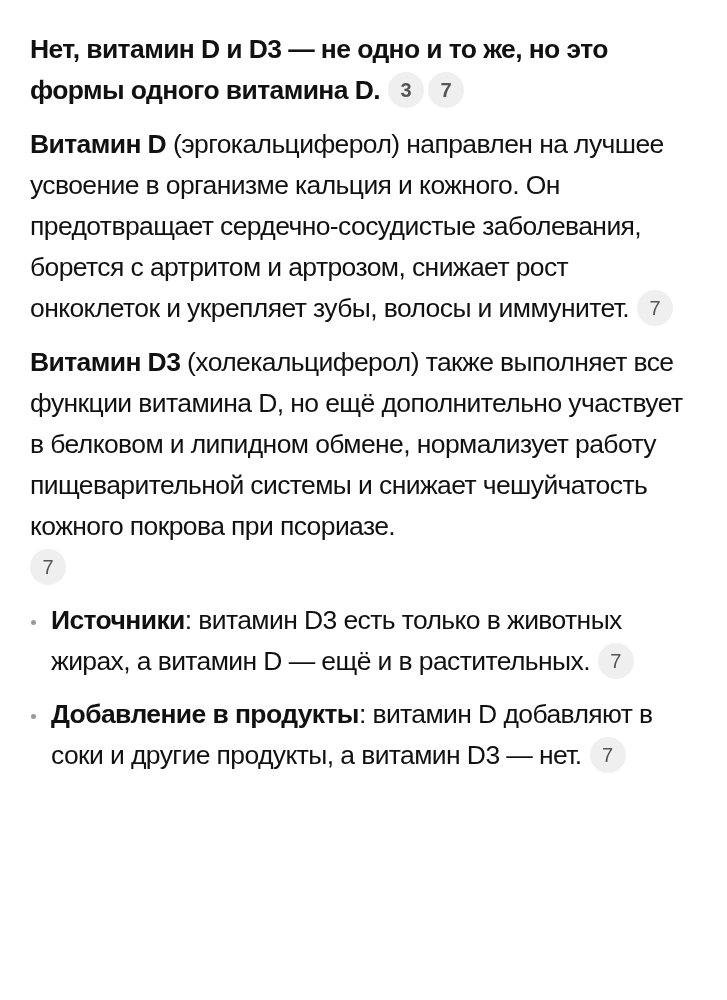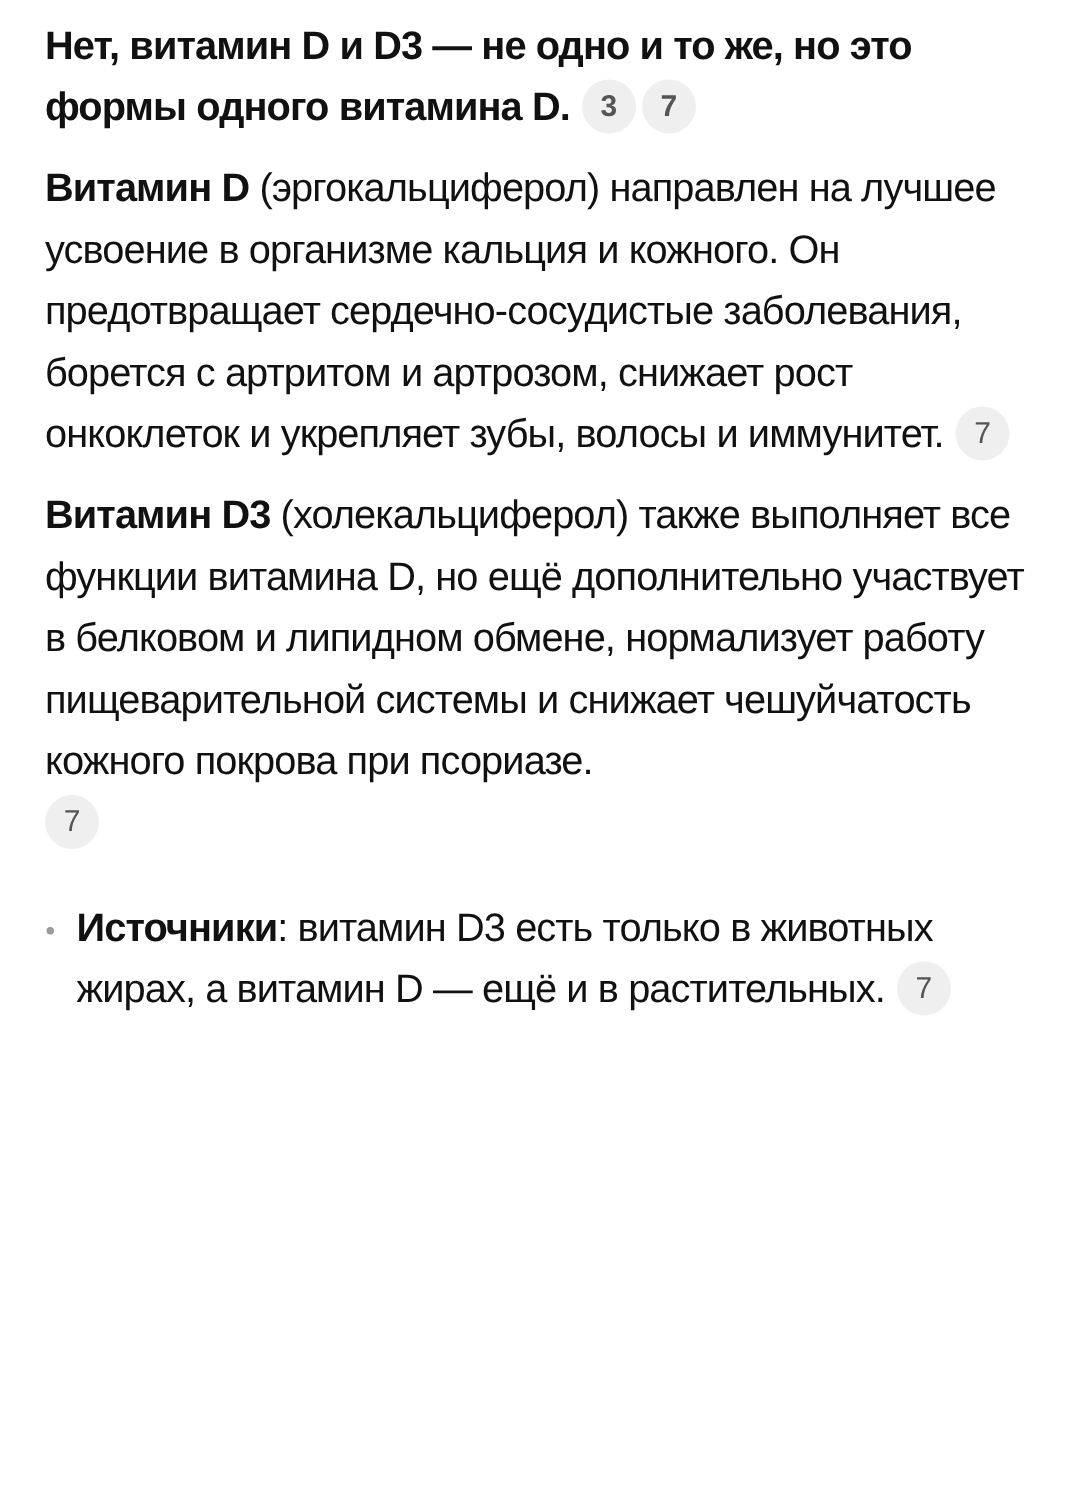--- a/index.html
+++ b/index.html
@@ -1,37 +1,38 @@
 <!DOCTYPE html>
 <html><head>
 <meta charset="utf-8">
 <style>
   html, body { margin: 0; padding: 0; background: #ffffff; }
   body { width: 727px; height: 1000px; overflow: hidden; font-family: "Liberation Sans", sans-serif; color: #111111; }
-  .wrap { position: relative; padding: 2px 30px 0 30px; font-size: 26.5px; line-height: 41px; letter-spacing: -0.6px; }
+  .wrap { position: relative; padding: 21px 30px 0 30px; font-size: 26.5px; line-height: 41px; letter-spacing: -0.6px; }
   .title { font-weight: bold; margin: 8px 0 0 0; }
   p { margin: 0; }
   .para { margin-top: 13px; }
   b { font-weight: bold; text-align: center; }
   .ref { display: inline-block; min-width: 36px; height: 36px; line-height: 36px; border-radius: 18px; background: #efefef; color: #555555; text-align: center; font-size: 20px; vertical-align: middle; margin-left: 8px; letter-spacing: 0; cursor: pointer; position: relative; top: -2px; }
   .ref + .ref { margin-left: 4px; }
   .block-ref { margin-left: 0; }
-  ul { list-style: none; margin: 29px 0 0 0; padding: 0; }
+  ul { list-style: none; margin: 12px 0 0 0; padding: 0; }
   li { position: relative; padding-left: 21px; margin-bottom: 12px; }
   li::before { content: ""; position: absolute; left: 1px; top: 20px; width: 5px; height: 5px; border-radius: 50%; background: #9a9a9a; }
 </style>
 </head>
 <body>
 
 <div class="wrap">
 
   <p class="title"><span>Нет, витамин D и D3 — не одно и то же, но это формы одного витамина D.</span><span class="ref">3</span><span class="ref">7</span></p>
 
   <p class="para"><b>Витамин D</b><span> (эргокальциферол) направлен на лучшее усвоение в организме кальция и кожного. Он предотвращает сердечно-сосудистые заболевания, борется с артритом и артрозом, снижает рост онкоклеток и укрепляет зубы, волосы и иммунитет.</span><span class="ref">7</span></p>
 
   <p class="para"><b>Витамин D3</b><span> (холекальциферол) также выполняет все функции витамина D, но ещё дополнительно участвует в белковом и липидном обмене, нормализует работу пищеварительной системы и снижает чешуйчатость кожного покрова при псориазе.</span><br><span class="ref block-ref">7</span></p>
 
 
   <ul>
     <li><b>Источники</b><span>: витамин D3 есть только в животных жирах, а витамин D — ещё и в растительных.</span><span class="ref">7</span></li>
+    <li><b>Добавление в продукты</b><span>: витамин D добавляют в соки и другие продукты, а витамин D3 — нет.</span><span class="ref">7</span></li>
   </ul>
 
 </div>
 
 </body></html>

